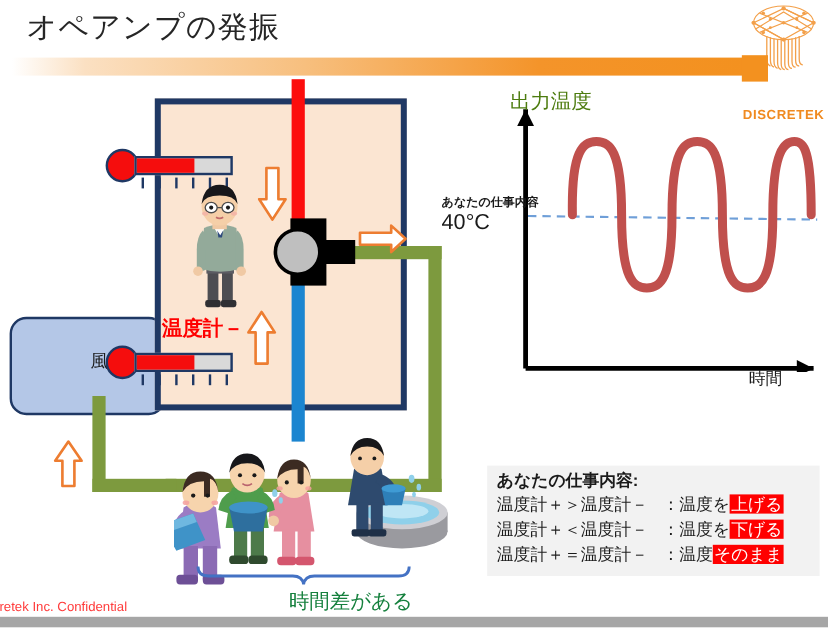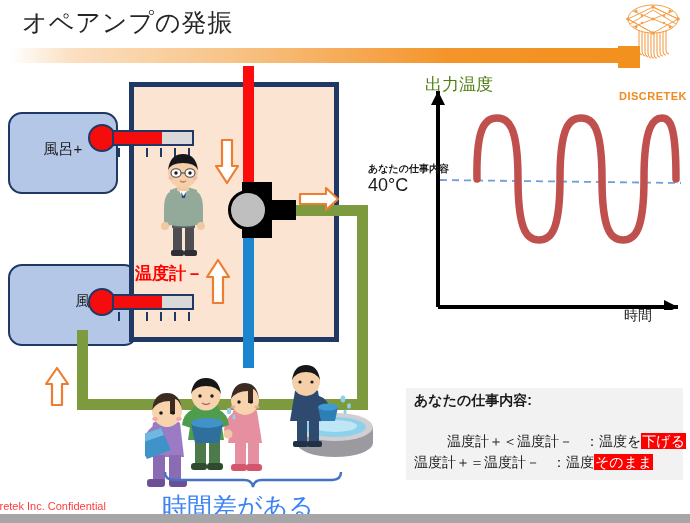--- a/index.html
+++ b/index.html
@@ -105,22 +105,22 @@
 
   
   .person{position:absolute;left:152px;top:152px;width:62px;height:108px;}
 
   
   .kids{position:absolute;left:145px;top:365px;width:240px;height:130px;}
 
   
   .brace{position:absolute;left:162px;top:472px;width:182px;height:16px;}
   .caption-delay{
-    position:absolute;left:162px;top:490px;width:182px;text-align:left;
-    font-size:25px;color:#3b82f6;white-space:nowrap;
+    position:absolute;left:162px;top:490px;width:182px;text-align:right;
+    font-size:17px;color:#15803d;white-space:nowrap;
   }
 
   
   .graph{position:absolute;left:400px;top:75px;width:285px;height:265px;}
   .graph .ylabel{
     position:absolute;left:25px;top:-2px;font-size:17px;color:#4d7c0f;white-space:nowrap;
   }
   .graph .xlabel{
     position:absolute;left:224px;top:232px;font-size:14px;color:#1a1a1a;white-space:nowrap;
   }
@@ -140,21 +140,21 @@
     position:absolute;left:8px;top:4px;font-size:14px;font-weight:bold;color:#1a1a1a;
     white-space:nowrap;
   }
   .legend .row{
     position:absolute;left:8px;font-size:14px;color:#1a1a1a;white-space:nowrap;
   }
   .legend .row .cond{display:inline-block;width:138px;}
   .legend .row .sep{display:inline-block;}
   .legend .hl{background:#ff0000;color:#ffffff;padding:0 1px;}
   #legend-row-0{top:24px;}
-  #legend-row-1{top:45px;margin-left:33px;}
+  #legend-row-1{top:45px;}
   #legend-row-2{top:66px;}
 
   
   .footer-note{
     position:absolute;left:-6px;top:500px;font-size:11px;color:#ff3b3b;white-space:nowrap;
   }
   .footer-bar{
     position:absolute;left:0;top:514px;width:690px;height:9px;background:#a6a6a6;
   }
 </style>
@@ -200,23 +200,20 @@
         <path d="M39 31 L39 50 Q39 55 42 55"></path>
           <path d="M42 30 L42 49 Q42 54 45 54"></path>
         <path d="M45 29 L45 48 Q45 53 48 53"></path>
           <path d="M48 28 L48 47 Q48 52 51 52"></path>
       </g>
       <rect x="0" y="44" width="22" height="22" fill="#f3911f"></rect>
     </svg>
   </div>
   <div class="logo-text">DISCRETEK</div>
 
-  <div class="bath" id="bath-plus">
-    <div class="bath-label">風呂+</div>
-  </div>
 
   <div class="bath" id="bath-minus">
     <div class="bath-label">風呂-</div>
   </div>
 
   <div class="tank"></div>
 
   <div class="pipe" id="pipe-red"></div>
   <div class="pipe" id="pipe-blue"></div>
   <div class="pipe" id="pipe-green-h"></div>
@@ -435,20 +432,23 @@
                C192 43 202 50 202 104
                C202 158 212 165 223 165
                C234 165 244 158 244 104
                C244 50 254 43 262 43
                C270 43 276 50 276 104" fill="none" stroke="#c0504d" stroke-width="7.5" stroke-linecap="round" stroke-linejoin="round"></path>
     </svg>
   </div>
 
   <div class="legend">
     <div class="title">あなたの仕事内容:</div>
+    <div class="row" id="legend-row-0">
+      <span class="cond">温度計＋＞温度計－</span><span class="sep">：温度を</span><span class="hl">上げる</span>
+    </div>
     <div class="row" id="legend-row-1">
       <span class="cond">温度計＋＜温度計－</span><span class="sep">：温度を</span><span class="hl">下げる</span>
     </div>
     <div class="row" id="legend-row-2">
       <span class="cond">温度計＋＝温度計－</span><span class="sep">：温度</span><span class="hl">そのまま</span>
     </div>
   </div>
 
   <div class="footer-note">cretek Inc. Confidential</div>
   <div class="footer-bar"></div>

